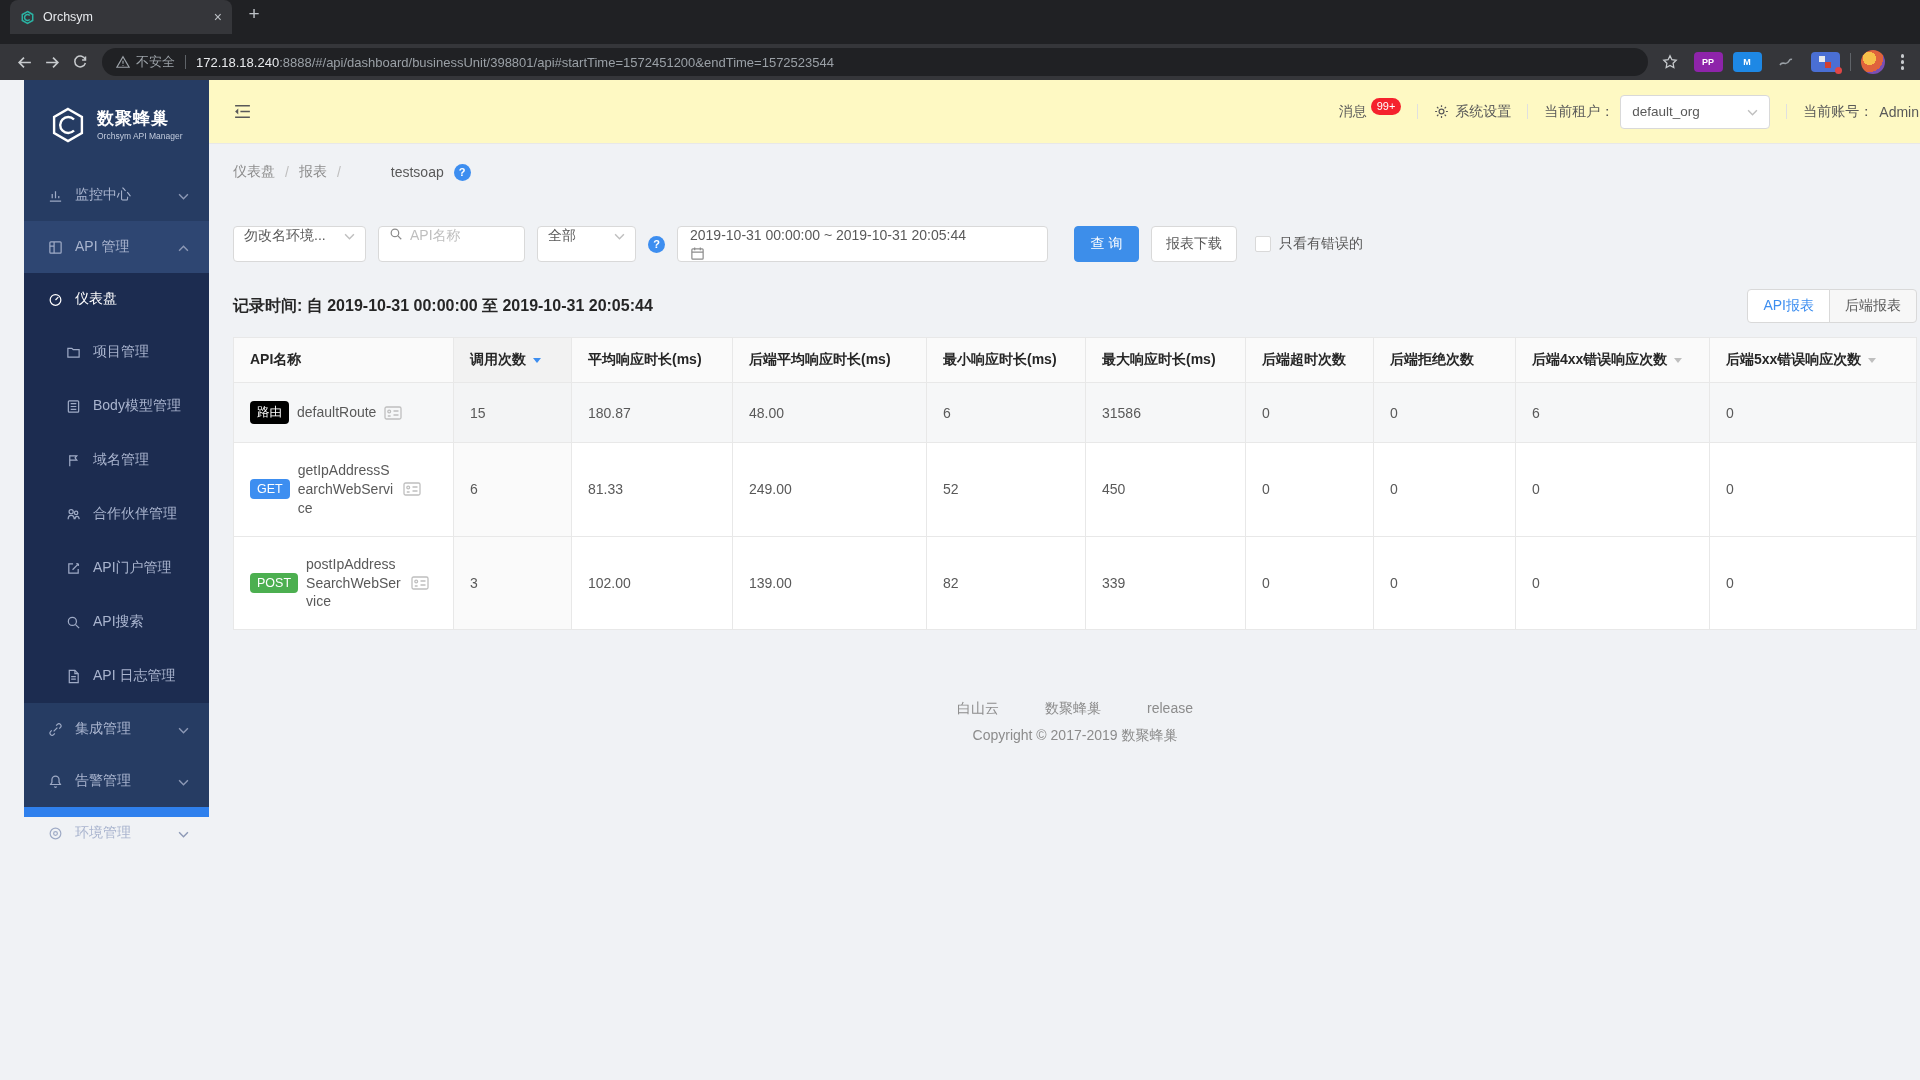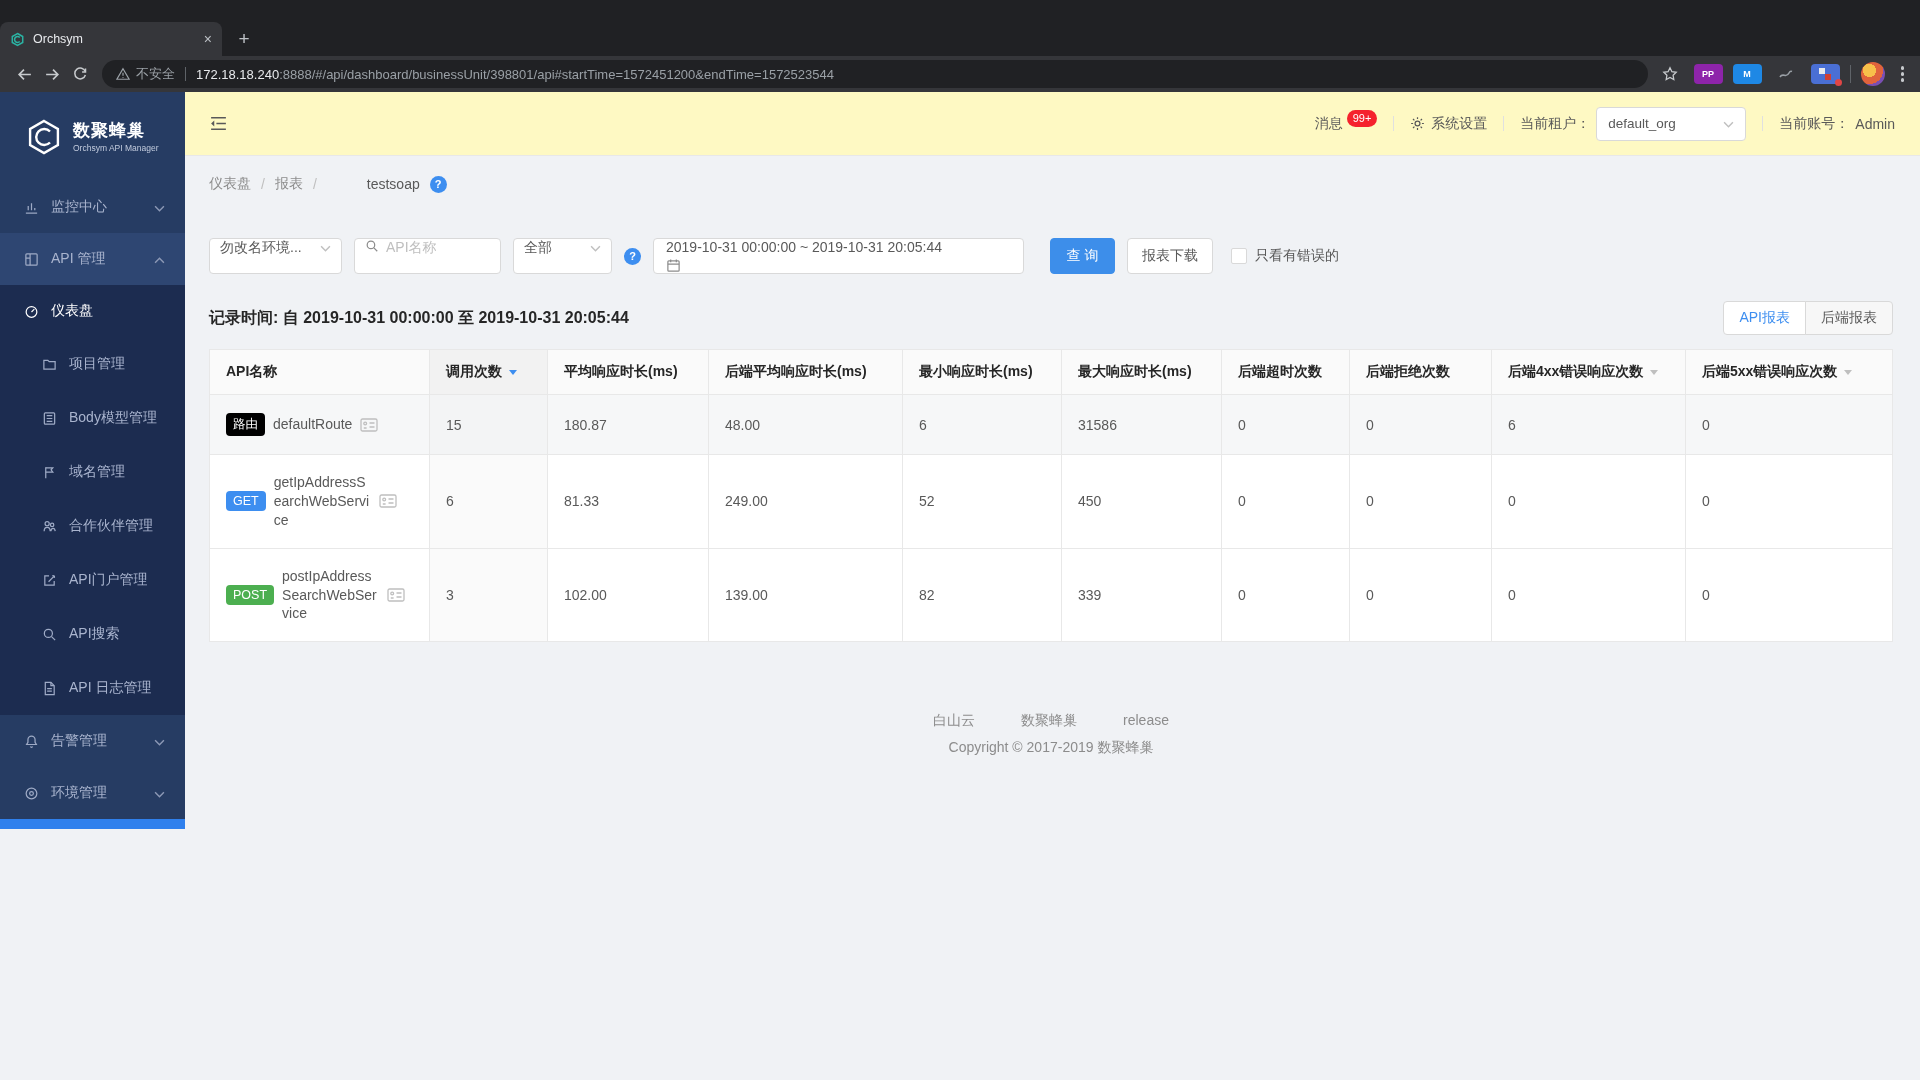--- a/index.html
+++ b/index.html
@@ -3,21 +3,21 @@
 <meta charset="utf-8">
 <style>
   * { margin:0; padding:0; box-sizing:border-box; }
   html,body { width:1920px; height:1080px; overflow:hidden; background:#f0f2f5;
     font-family:"Liberation Sans","DejaVu Sans",sans-serif; }
   .icn { display:inline-flex; align-items:center; justify-content:center; }
   .icn svg { display:block; }
 
   
   .chrome { background:#202124; }
-  .tabstrip { height:56px; display:flex; align-items:flex-end; }
+  .tabstrip { height:44px; display:flex; padding-left:10px; }
   .tab { width:222px; height:34px; background:#35363a; border-radius:8px 8px 0 0;
     display:flex; align-items:center; gap:8px; padding:0 10px; color:#e8eaed; font-size:12.5px; }
   .tab-close { margin-left:auto; color:#bdc1c6; font-size:14px; cursor:default; }
   .newtab { width:28px; height:28px; margin:0 0 3px 8px; color:#bdc1c6; font-size:19px;
     display:flex; align-items:center; justify-content:center; border-radius:50%; }
   .toolbar { height:36px; background:#35363a; display:flex; align-items:center; padding:0 10px; }
   .navbtn { width:28px; height:28px; display:flex; align-items:center; justify-content:center; color:#c7cacd; }
   .urlbar { flex:1; height:28px; background:#202124; border-radius:14px; margin:0 8px;
     display:flex; align-items:center; padding:0 14px; font-size:13px; color:#9aa0a6; white-space:nowrap; overflow:hidden; }
   .urlbar .sep { width:1px; height:14px; background:#5f6368; margin:0 10px; }
@@ -26,21 +26,21 @@
   .ext { width:29px; height:20px; border-radius:4px; display:flex; align-items:center; justify-content:center;
     font-size:9px; font-weight:bold; color:#fff; position:relative; }
   .ext .dot { position:absolute; right:-2px; bottom:-2px; width:7px; height:7px; border-radius:50%; background:#e04646; }
   .chrome-sep { width:1px; height:18px; background:#5f6368; }
   .avatar { width:24px; height:24px; border-radius:50%;
     background:radial-gradient(circle at 35% 35%, #f7c04a 0 30%, #e0633c 30% 62%, #7a4fb3 62% 100%); }
   .dots3 { display:flex; flex-direction:column; gap:2.5px; padding:0 6px; }
   .dots3 i { width:3.5px; height:3.5px; border-radius:50%; background:#c7cacd; }
 
   
-  .app { display:flex; height:737px; }
+  .app { display:flex; height:737px;padding-left:24px; }
 
   
   .sidebar { width:185px; background:#263c63; color:#a9b4ce; position:relative; flex:none; }
   .brand { display:flex; align-items:center; gap:9px; padding:25px 8px 24px 24px; color:#fff; }
   .brand-title { font-size:17px; font-weight:bold; letter-spacing:1px; line-height:1.2; }
   .brand-sub { font-size:8.5px; color:#c2cbdd; margin-top:2px; }
   .m-item { height:52px; display:flex; align-items:center; gap:12px; padding:0 20px 0 24px; font-size:14px; cursor:default; }
   .m-item .icn { color:#9fabc6; }
   .m-item.group-open { background:#2e4672; }
   .subwrap { background:#1c2c50; }
@@ -308,20 +308,32 @@
           </div>
           <div class="m-item sub">
             <span class="icn">
               <svg width="15" height="15" viewBox="0 0 16 16">
                 <path d="M3.5 1.5h6L13 5v9.5H3.5z" fill="none" stroke="currentColor" stroke-width="1.3"></path>
                 <path d="M9.5 1.5V5H13M5.5 8.2h5M5.5 10.8h5" fill="none" stroke="currentColor" stroke-width="1.3"></path>
               </svg>
             </span>
             <span class="m-label">API 日志管理</span>
           </div>
+        </div>
+        <div class="m-item group">
+          <span class="icn">
+            <svg width="15" height="15" viewBox="0 0 16 16">
+              <path d="M6 10l4-4" fill="none" stroke="currentColor" stroke-width="1.3"></path>
+              <path d="M8.7 3.8l1.3-1.3a2.3 2.3 0 0 1 3.3 3.3L12 7.1M7.3 12.2L6 13.5a2.3 2.3 0 0 1-3.3-3.3L4 8.9" fill="none" stroke="currentColor" stroke-width="1.3"></path>
+            </svg>
+          </span>
+          <span class="m-label">集成管理</span>
+          <span class="m-chev down"><svg width="11" height="7" viewBox="0 0 10 6">
+              <path d="M1 1l4 4 4-4" fill="none" stroke="currentColor" stroke-width="1.3"></path>
+            </svg></span>
         </div>
         <div class="m-item group">
           <span class="icn">
             <svg width="15" height="15" viewBox="0 0 16 16">
               <path d="M8 2.2a3.8 3.8 0 0 1 3.8 3.8v2.8l1.4 2.4H2.8L4.2 8.8V6A3.8 3.8 0 0 1 8 2.2z" fill="none" stroke="currentColor" stroke-width="1.3"></path>
               <path d="M6.8 13.4a1.3 1.3 0 0 0 2.4 0" fill="none" stroke="currentColor" stroke-width="1.3"></path>
             </svg>
           </span>
           <span class="m-label">告警管理</span>
           <span class="m-chev down"><svg width="11" height="7" viewBox="0 0 10 6">

